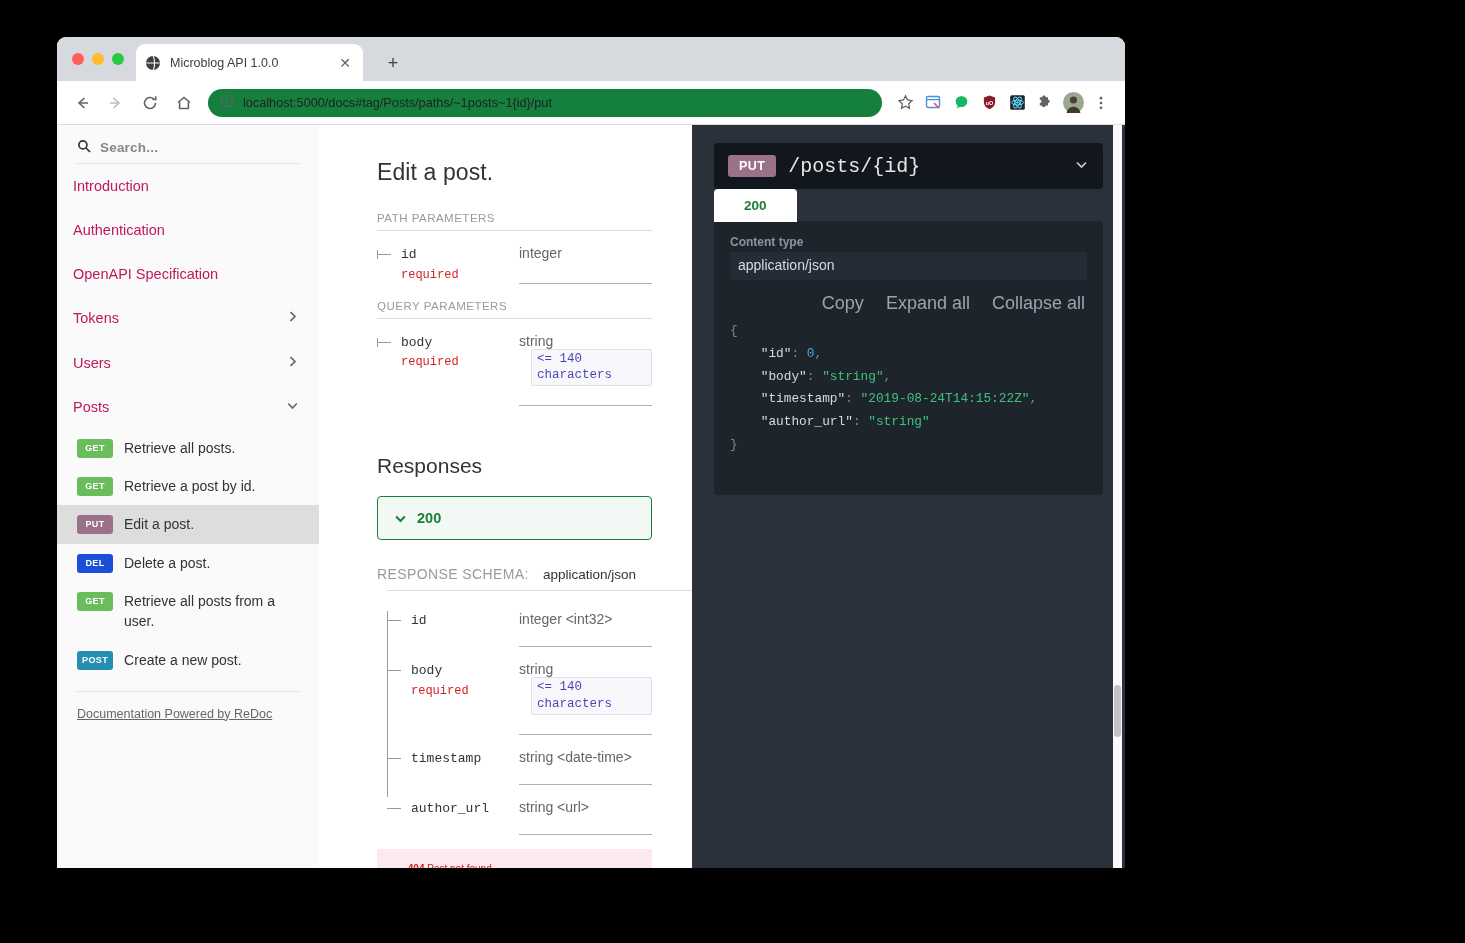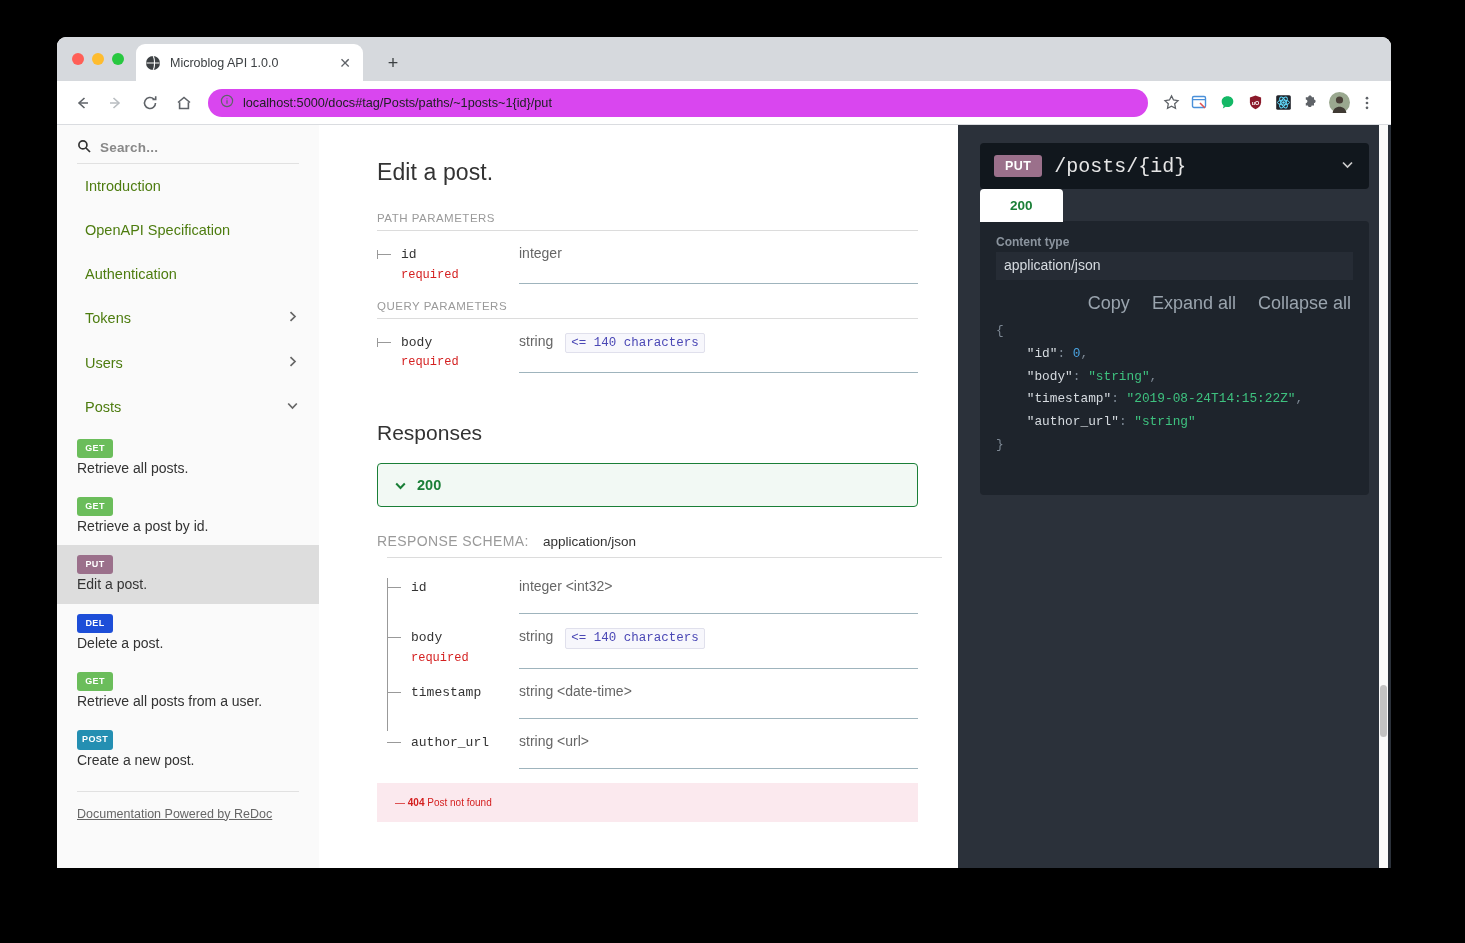--- a/index.html
+++ b/index.html
@@ -7,21 +7,21 @@
     width: 1465px; height: 943px;
     background: #000;
     font-family: "Liberation Sans", sans-serif;
     overflow: hidden;
   }
 
   
   #window {
     position: absolute;
     left: 57px; top: 37px;
-    width: 1334px; height: 831px;
+    width: 1068px; height: 831px;
     background: #ffffff;
     border-radius: 9px 9px 0 0;
     overflow: hidden;
     box-shadow: 0 4px 26px rgba(0,0,0,.45);
   }
 
   
   #tabstrip {
     height: 44px;
     background: #d6d9dd;
@@ -66,21 +66,21 @@
     border-bottom: 1px solid #dadce0;
   }
   .navbtn {
     width: 28px; height: 28px; margin-right: 6px;
     display: flex; align-items: center; justify-content: center;
     color: #5f6368; flex: none;
   }
   .navbtn.dim { color: #b9bdc1; }
   #omnibox {
     flex: 1; height: 28px;
-    background: #d946ef;
+    background: #15803d;
     border-radius: 14px;
     display: flex; align-items: center;
     padding: 0 12px;
     margin: 0 8px 0 4px;
     min-width: 0;
   }
   #omnibox .info-ic { margin-right: 9px; flex: none; color: #5f6368; }
   #omnibox .url {
     font-size: 12.7px; color: #202124;
     white-space: nowrap; overflow: hidden; text-overflow: ellipsis;
@@ -108,35 +108,34 @@
     display: flex; align-items: center;
     margin: 8px 20px 0 20px;
     padding-bottom: 7px;
     border-bottom: 1px solid #e1e1e1;
   }
   .search-row .mag { margin-right: 9px; flex: none; color: #333; }
   .search-ph { font-size: 13.5px; color: #888; font-weight: bold; letter-spacing: .2px; }
 
   .nav-item {
     display: flex; align-items: center;
-    padding: 13px 20px 13px 28px;
-    color: #4d7c0f;
+    padding: 13px 20px 13px 16px;
+    color: #be185d;
     font-size: 14.5px;
     line-height: 1.25;
   }
   .nav-item .lbl { flex: 1; }
   .nav-item .chev { color: #666; flex: none; margin-left: 6px; }
 
   .op-item {
     display: flex; align-items: flex-start;
     padding: 9px 20px 9px 20px;
     color: #333;
     font-size: 14px;
     line-height: 1.45;
-    flex-direction: column;
   }
   .op-item.active { background: #ddd; }
   .badge {
     flex: none;
     display: inline-block;
     min-width: 36px;
     text-align: center;
     border-radius: 3px;
     color: #fff;
     font-size: 9px;
@@ -512,24 +511,24 @@
               <path d="M9 9l4 4"></path>
             </svg>
         </span>
         <span class="search-ph">Search...</span>
       </div>
 
       <div class="nav-item">
         <span class="lbl">Introduction</span>
       </div>
       <div class="nav-item">
+        <span class="lbl">Authentication</span>
+      </div>
+      <div class="nav-item">
         <span class="lbl">OpenAPI Specification</span>
-      </div>
-      <div class="nav-item">
-        <span class="lbl">Authentication</span>
       </div>
       <div class="nav-item">
         <span class="lbl">Tokens</span>
         <span class="chev">
           <svg width="13" height="13" viewBox="0 0 13 13" fill="none" stroke="currentColor" stroke-width="1.7">
               <path d="M4.5 2.2L9 6.5 4.5 10.8"></path>
             </svg>
         </span>
       </div>
       <div class="nav-item">

